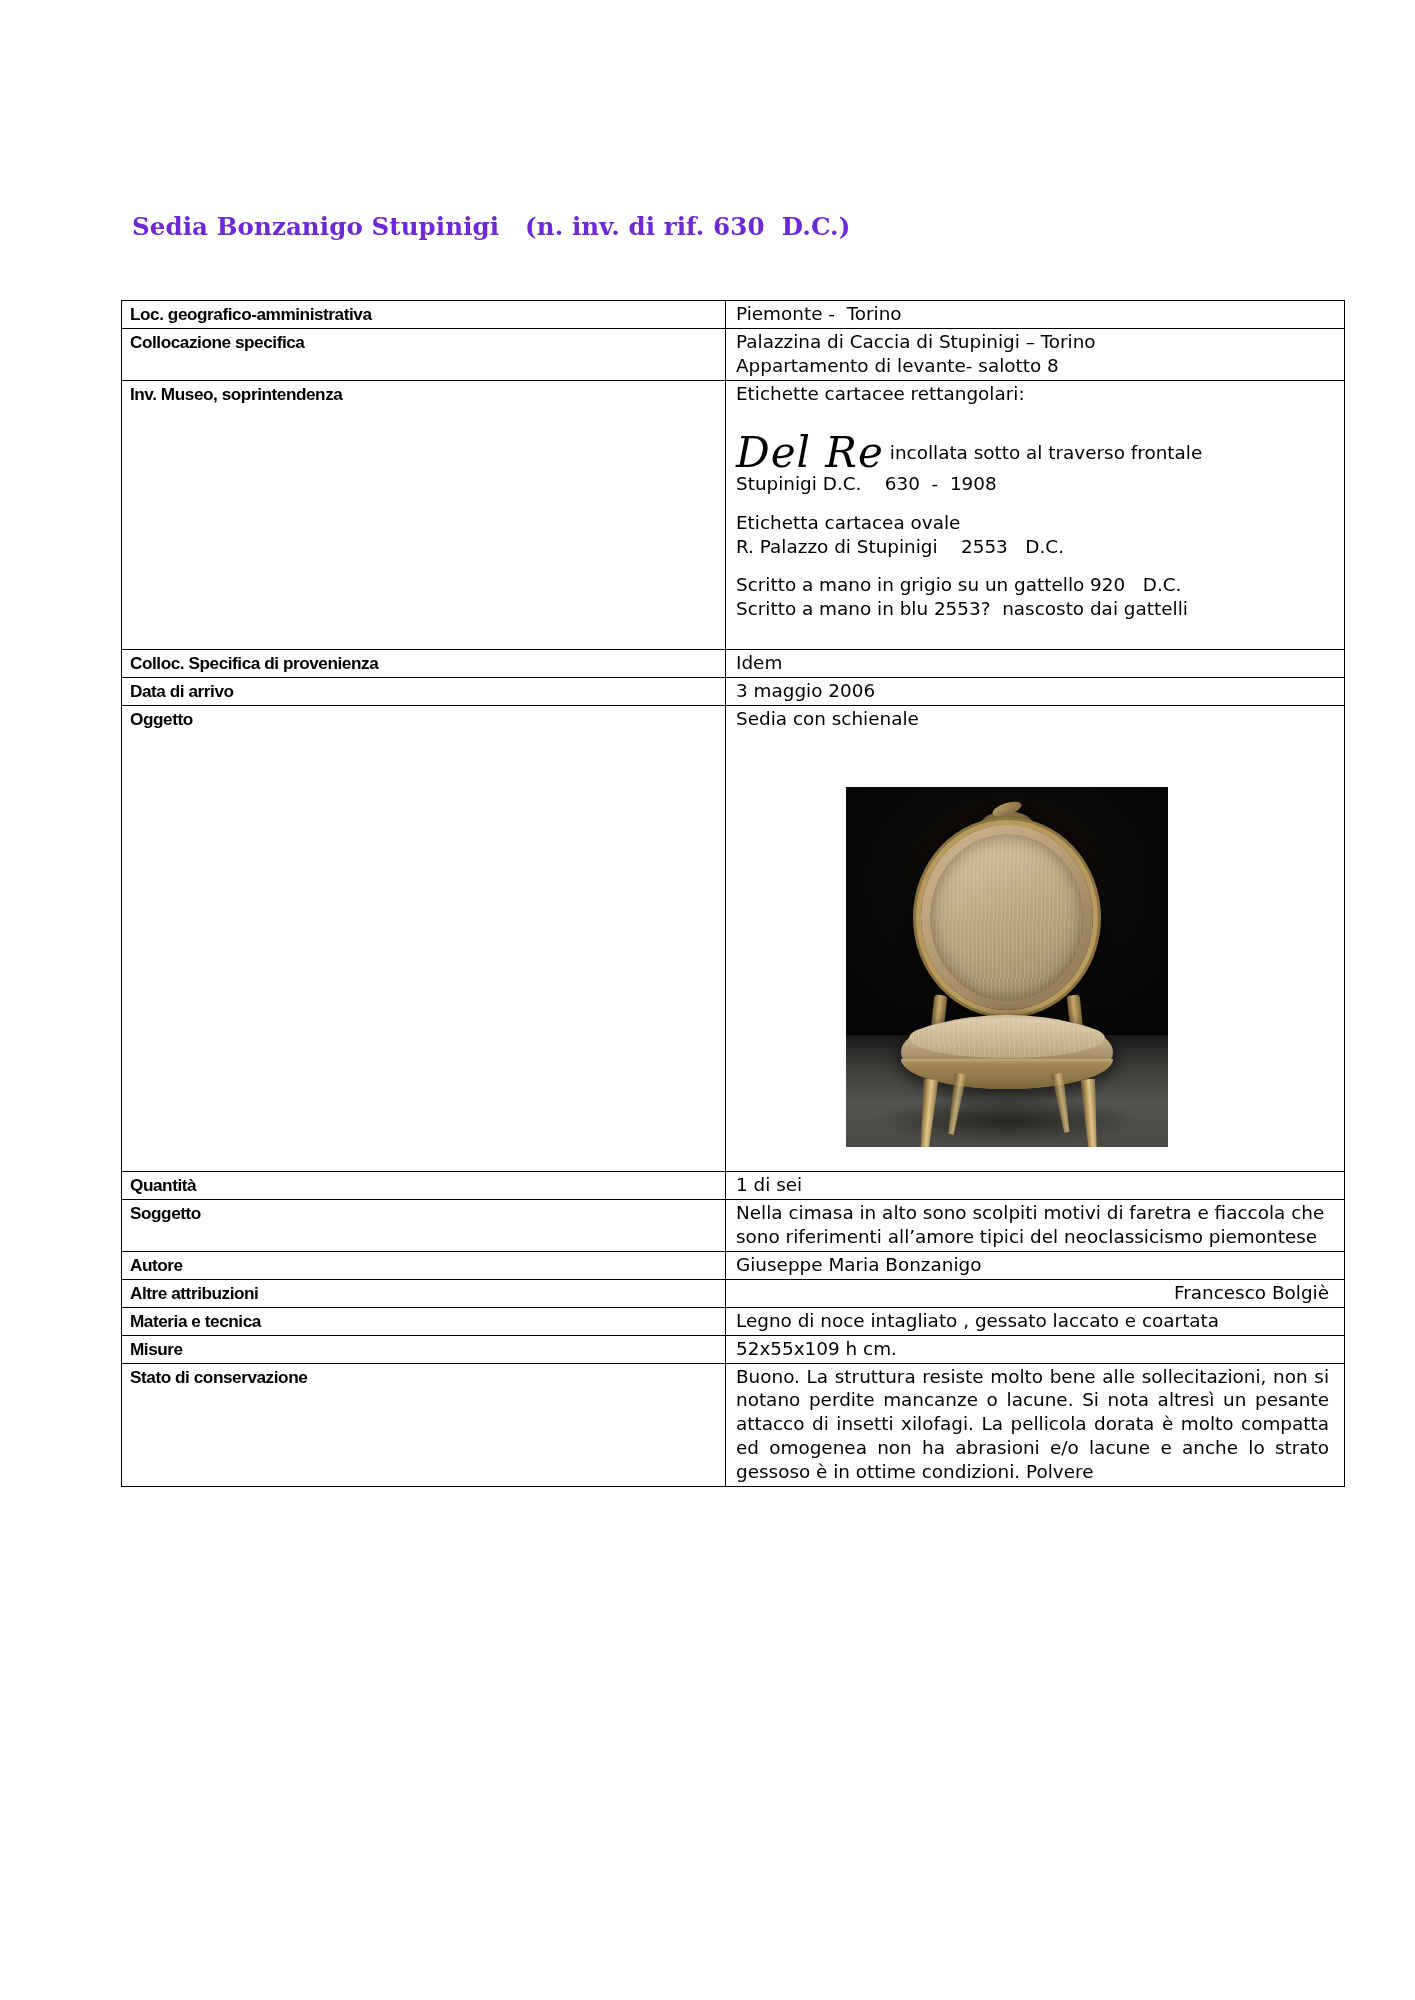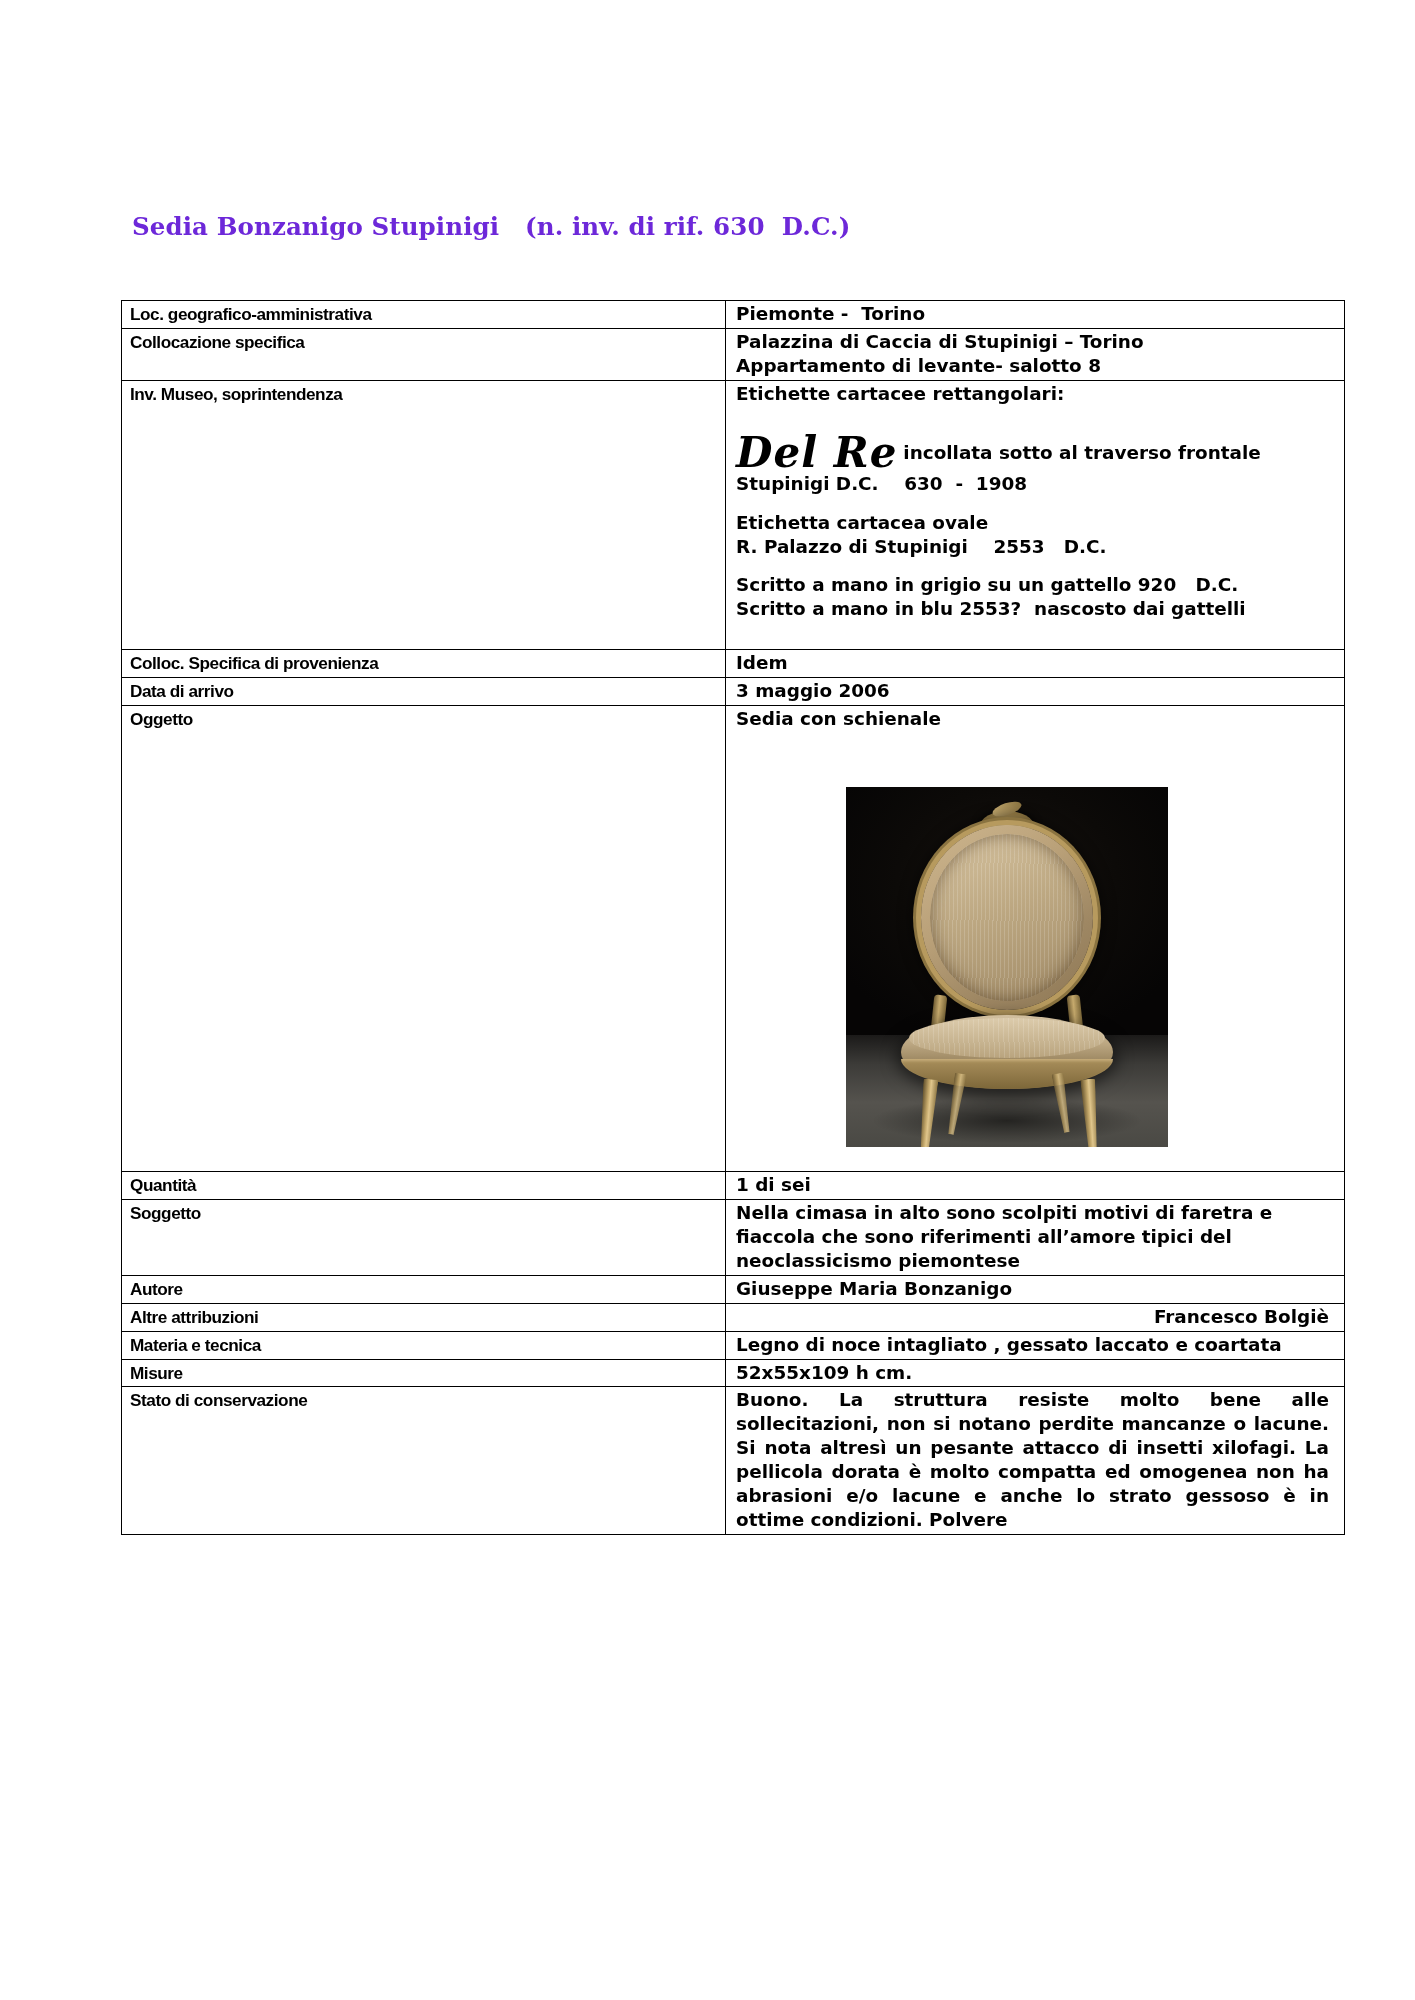--- a/index.html
+++ b/index.html
@@ -59,21 +59,20 @@
     letter-spacing: -0.45px;
     padding-left: 8px;
     padding-top: 2px;
   }
   .record-table td.value {
     width: 593px;
     font-family: "DejaVu Sans", sans-serif;
     font-size: 18.4px;
     padding-left: 10px;
     padding-top: 1px;
-    font-weight: bold;
   }
   .value .line { display: block; white-space: pre-wrap; }
   .value.justify { text-align: justify; text-align-last: left; }
   .value.small { font-size: 15.6px; text-align: right; }
 
   
   .gap { display: block; height: 15px; }
 
   .script-line {
     display: block;

